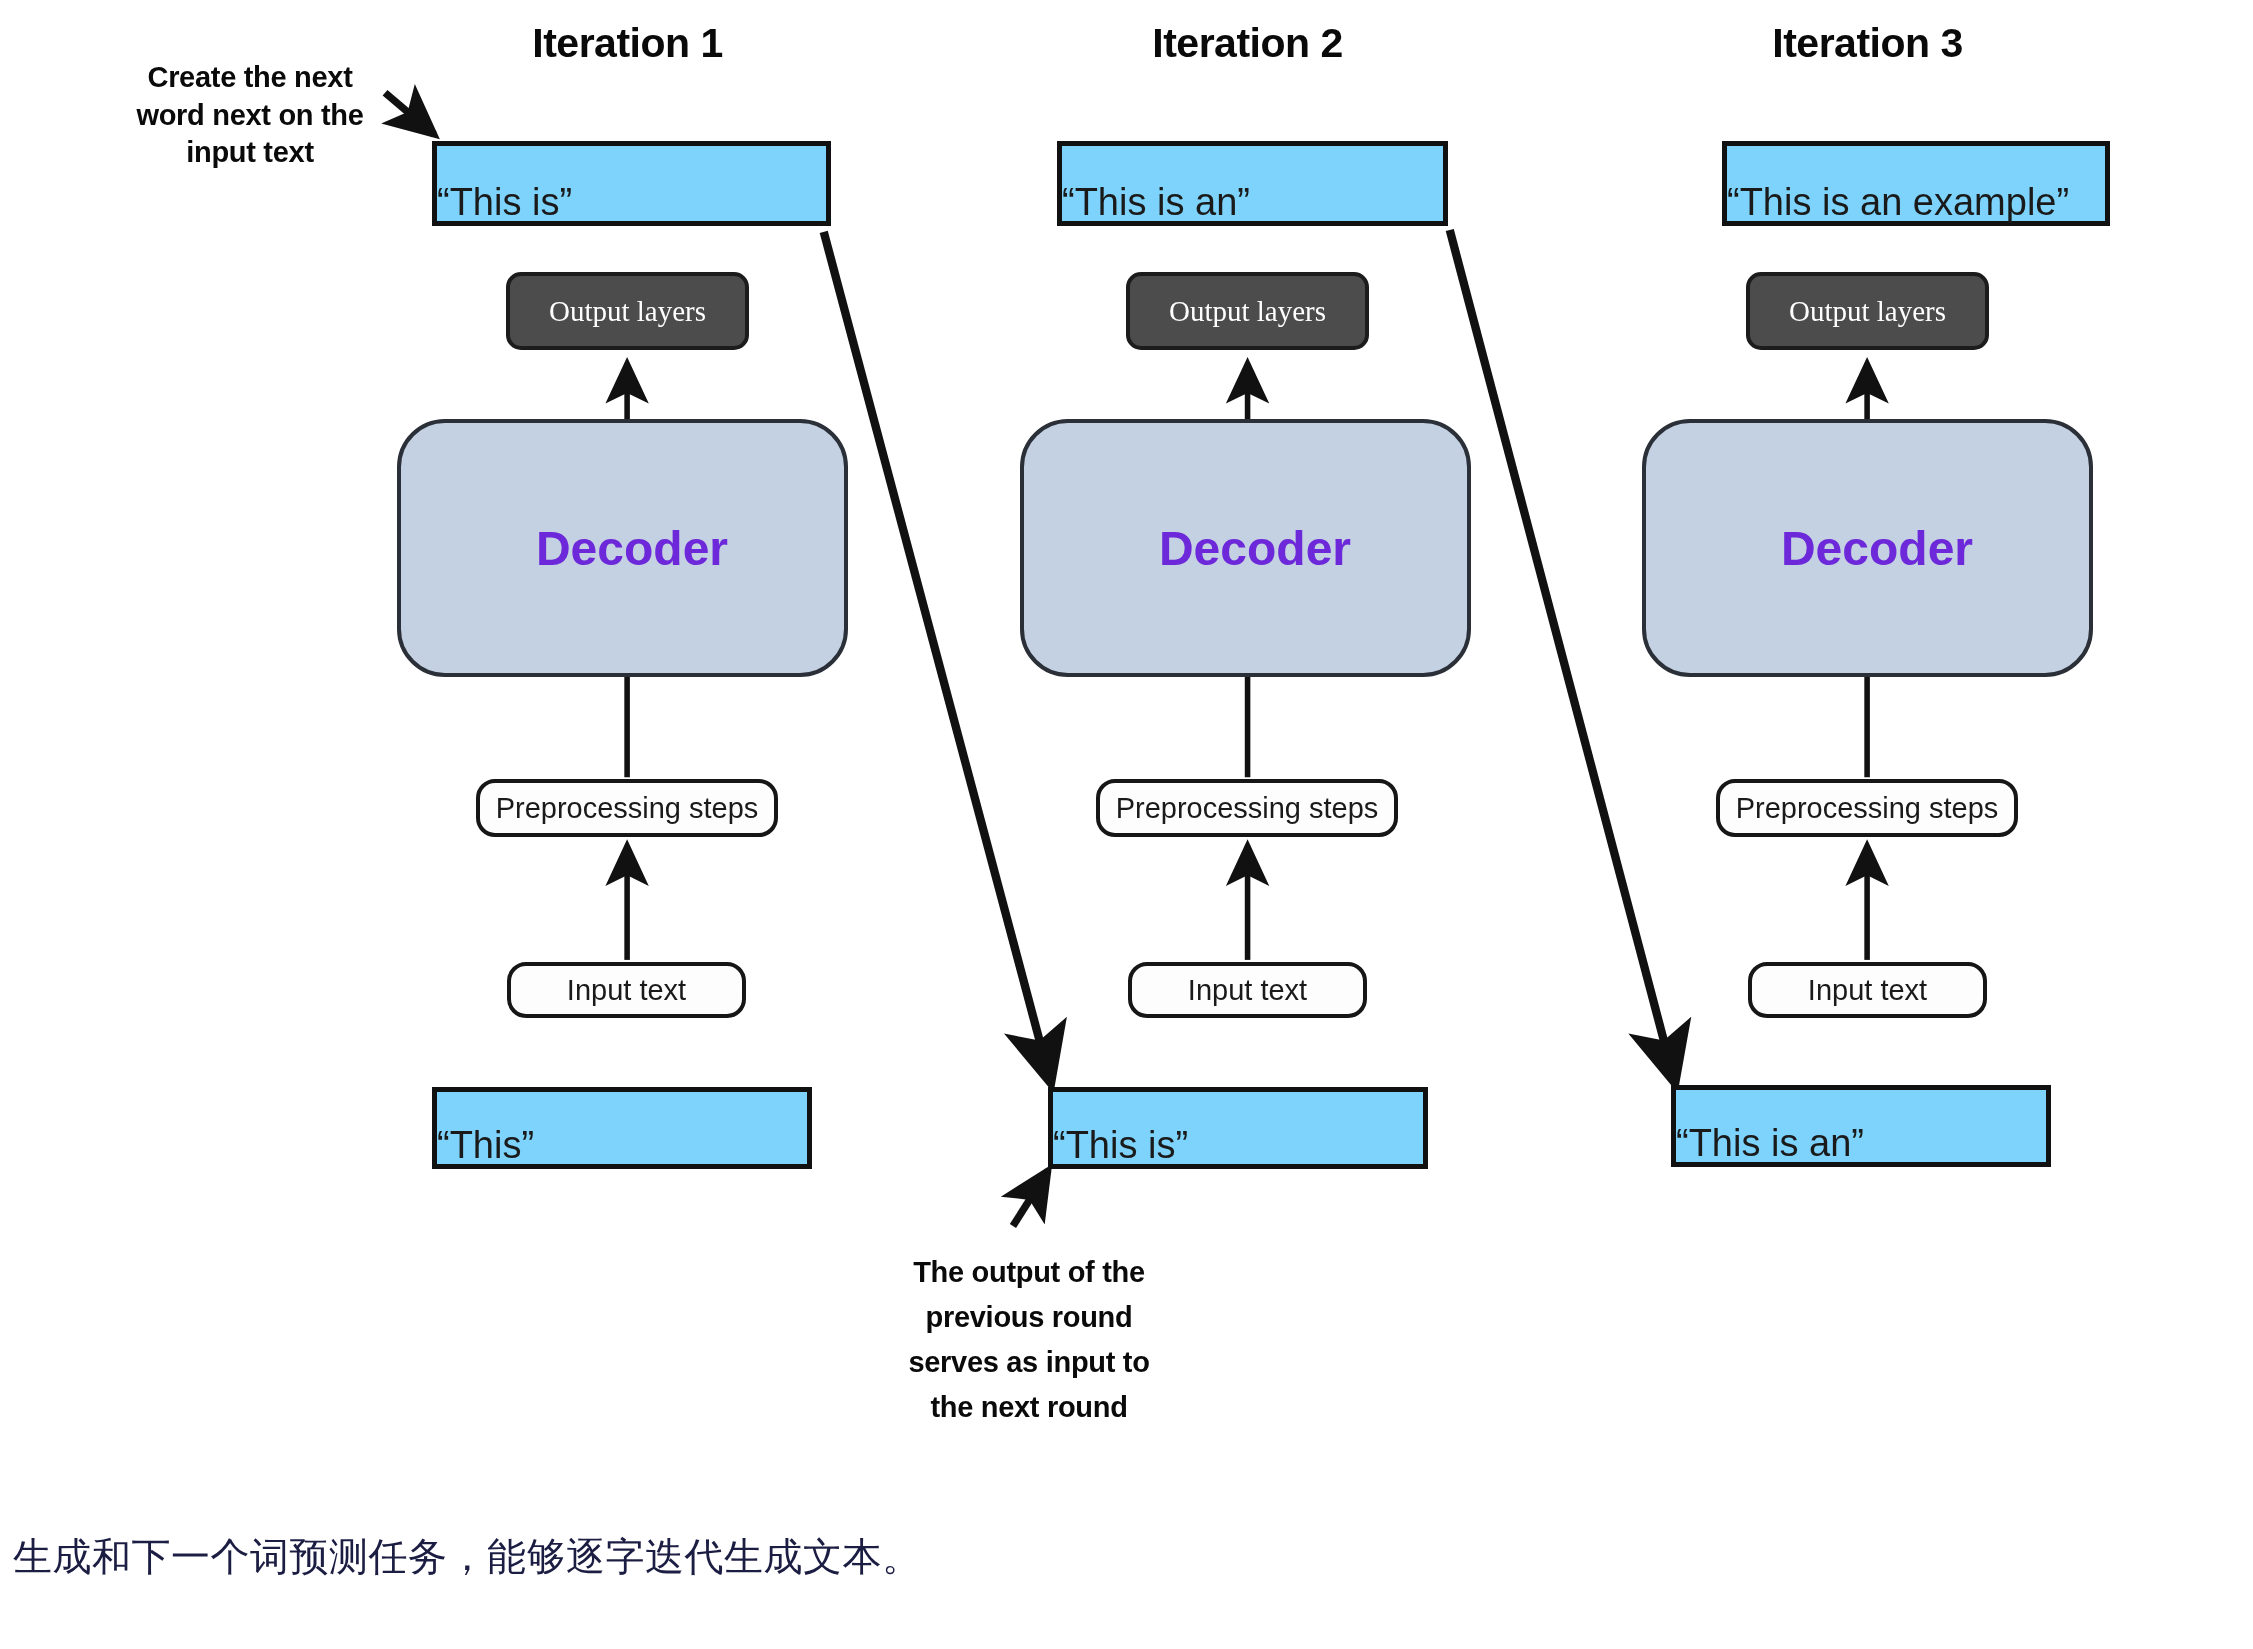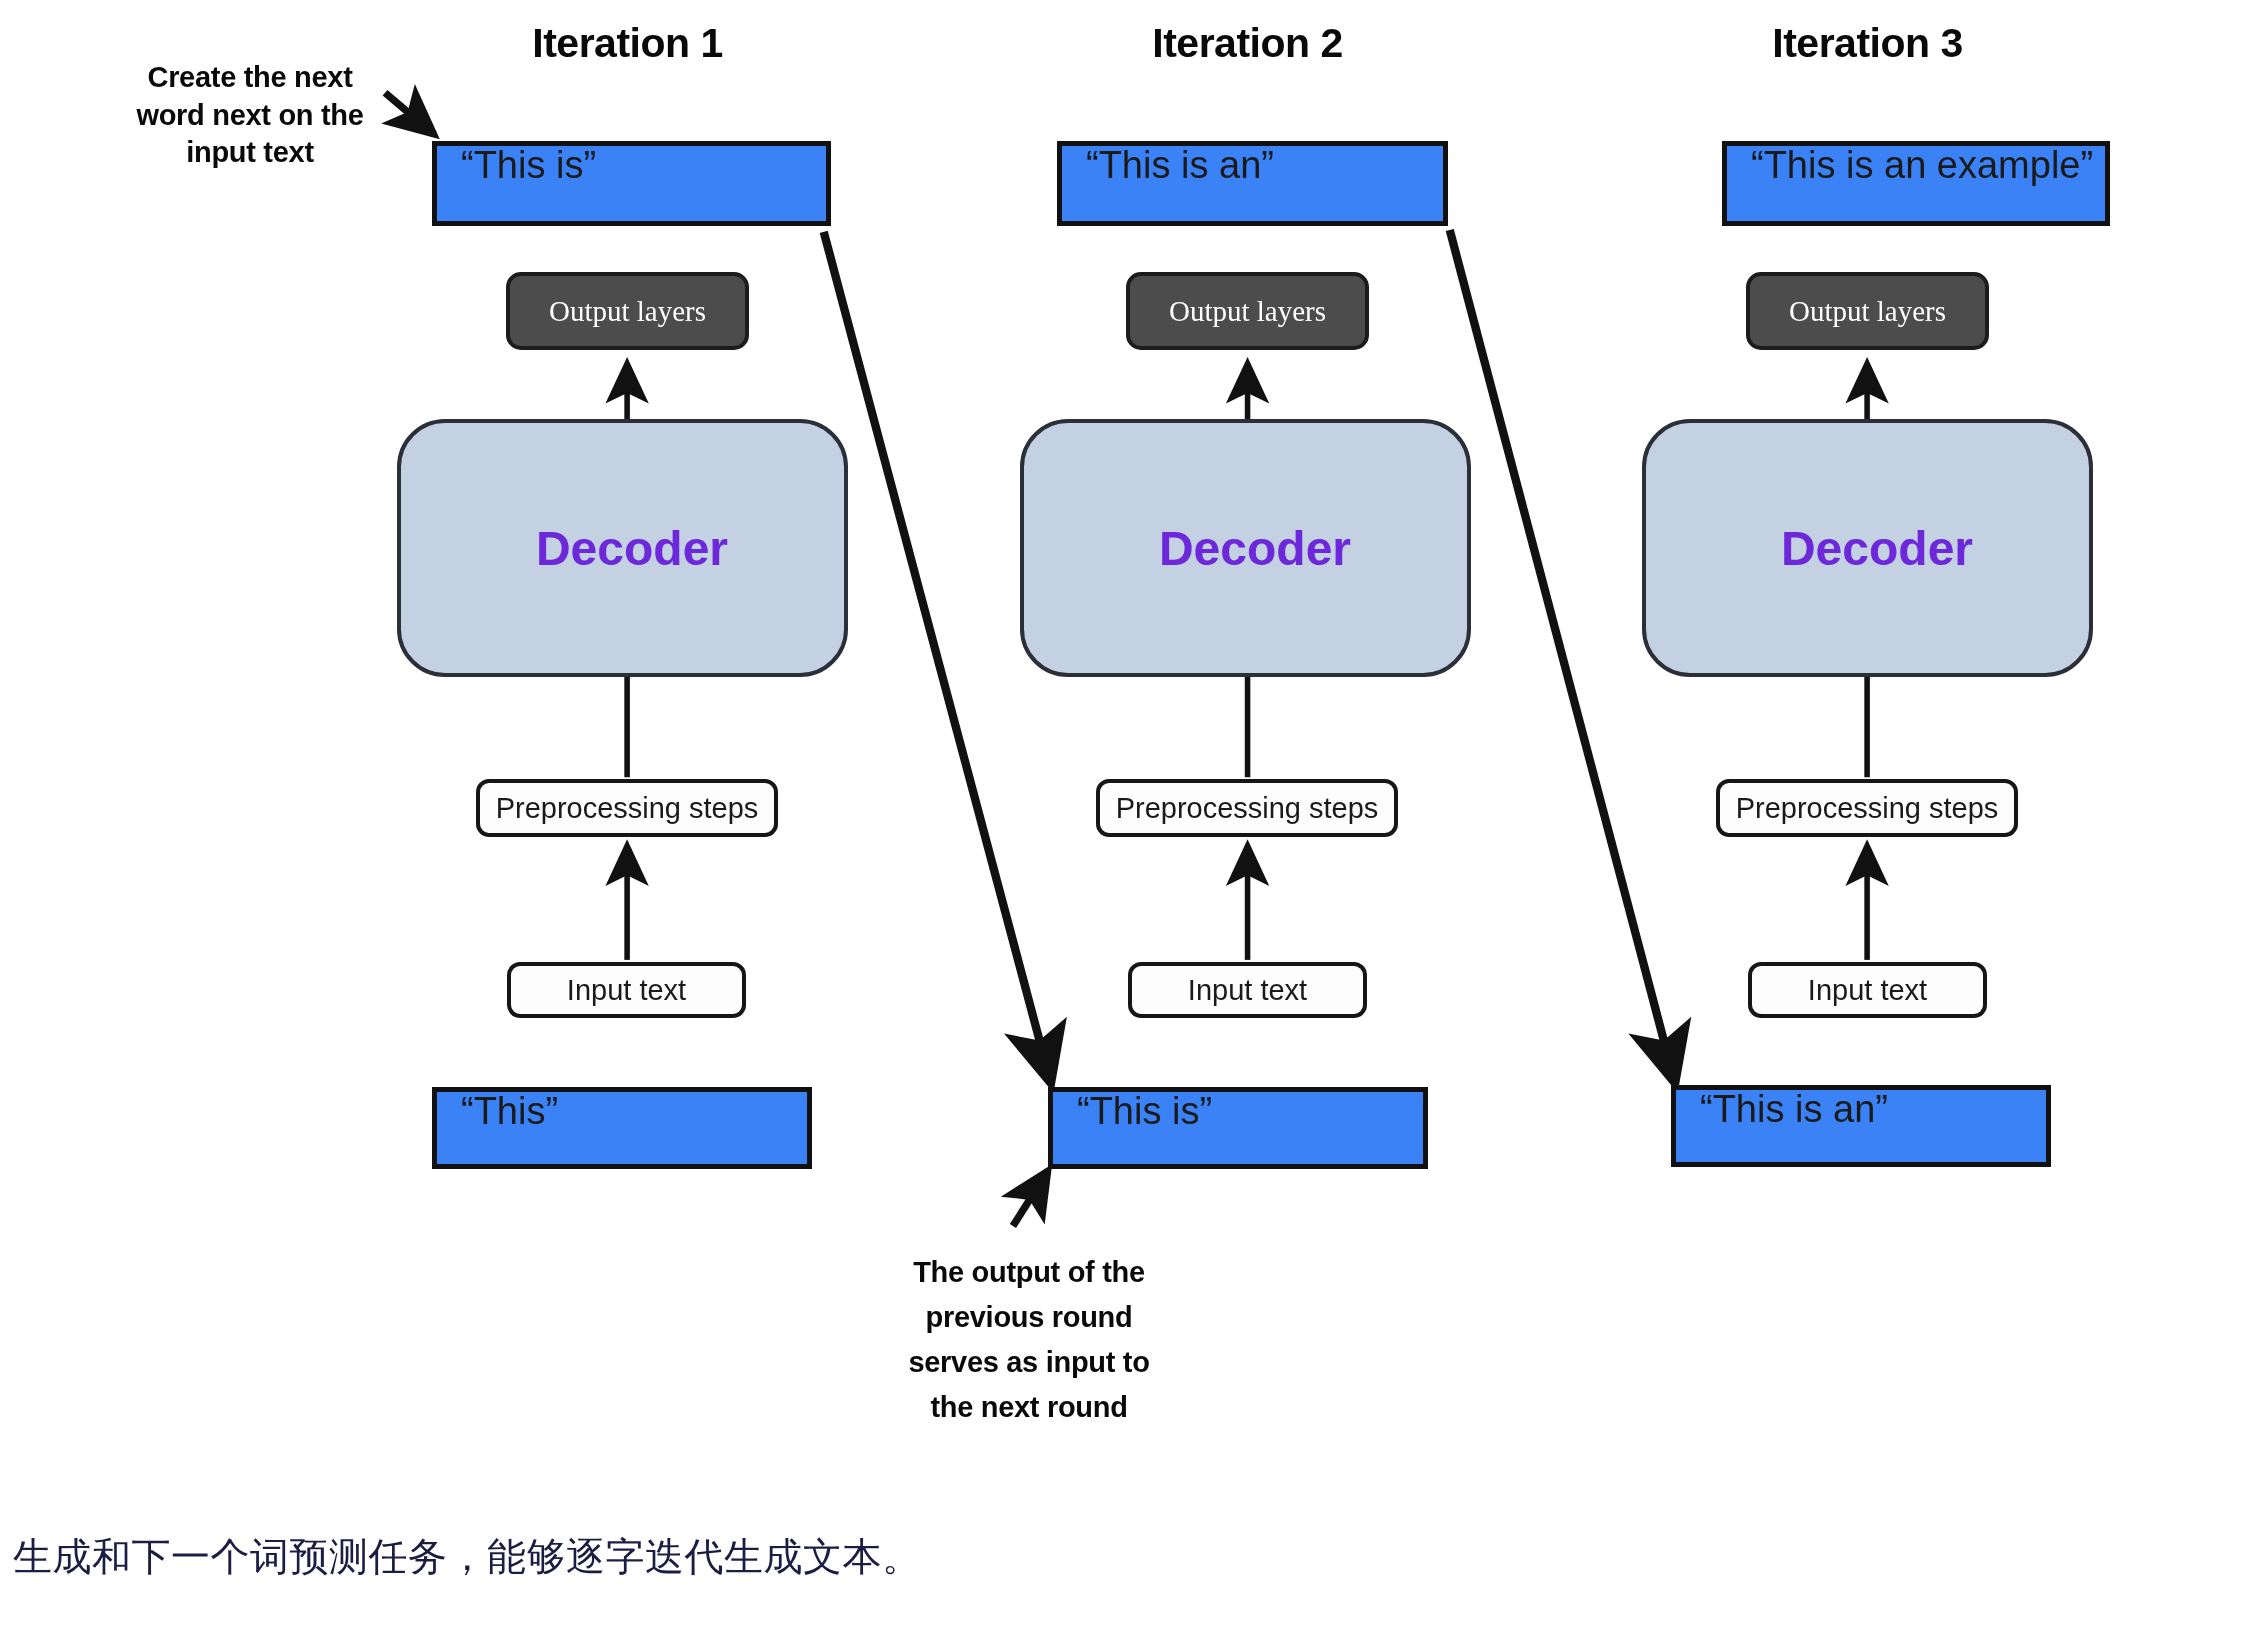--- a/index.html
+++ b/index.html
@@ -31,25 +31,24 @@
     color: #0a0a0a;
     letter-spacing: -0.5px;
     white-space: nowrap;
     text-align: center;
   }
 
   
   .sent-box {
     position: absolute;
     box-sizing: border-box;
-    background: #3b82f6;
+    background: #7dd3fc;
     border: 5.6px solid #111111;
     display: flex;
-    align-items: flex-start;
-    padding-left: 24px;
+    align-items: flex-end;
   }
   .sent-box .txt {
     font-family: "Liberation Sans", sans-serif;
     font-size: 38px;
     color: #1a1a1a;
     white-space: nowrap;
     line-height: 1;
   }
 
   
@@ -89,21 +88,21 @@
     white-space: nowrap;
     margin-left: 19px;
   }
 
   
   .pill-box {
     position: absolute;
     box-sizing: border-box;
     background: #fdfdfd;
     border: 4.6px solid #161616;
-    border-radius: 13px;
+    border-radius: 19px;
     display: flex;
     align-items: center;
     justify-content: center;
   }
   .pill-box .txt {
     font-family: "Liberation Sans", sans-serif;
     font-size: 29px;
     color: #1a1a1a;
     white-space: nowrap;
   }

